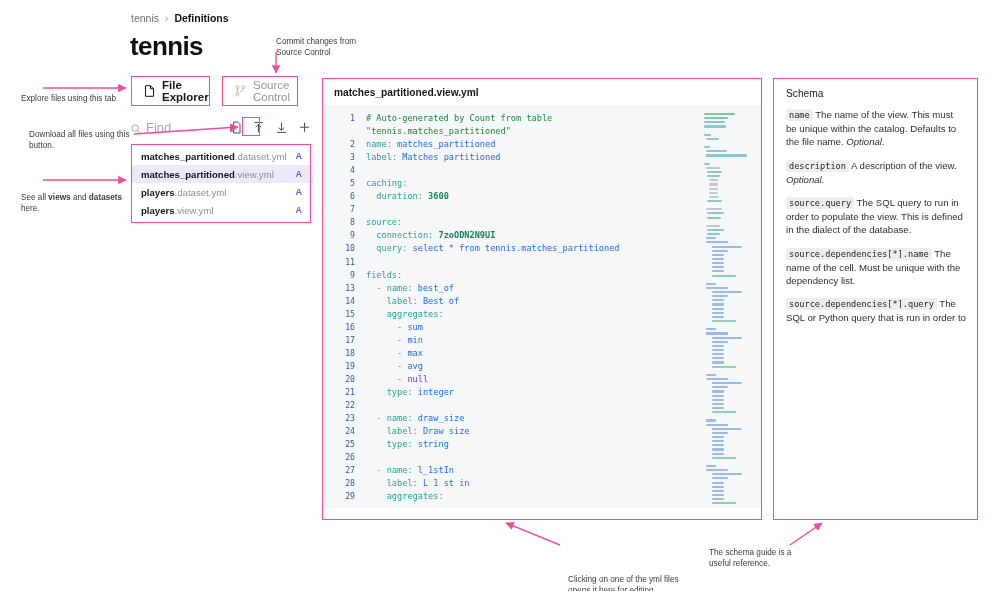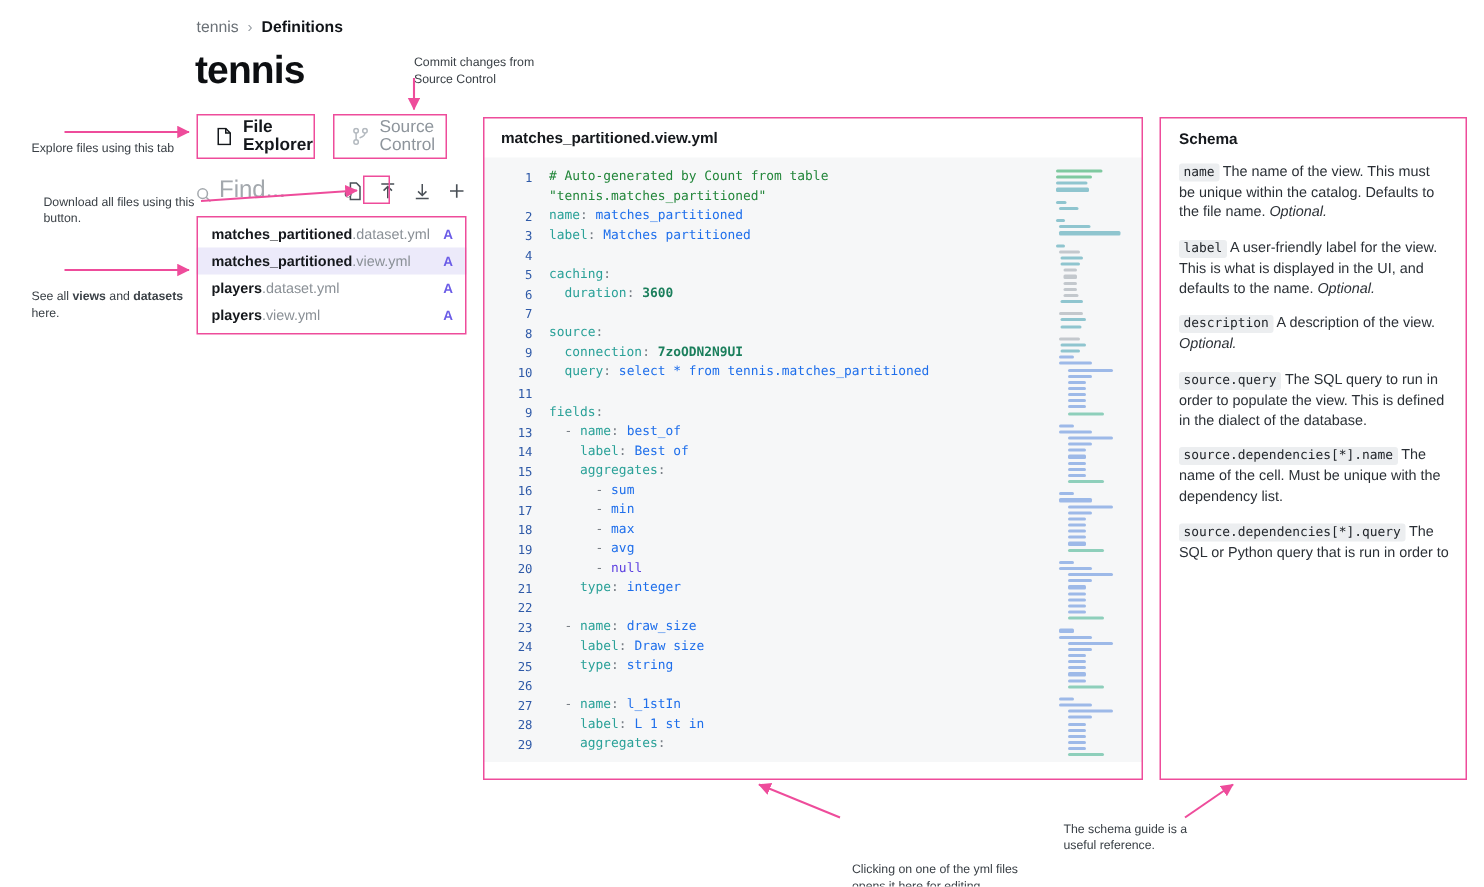--- a/index.html
+++ b/index.html
@@ -27,21 +27,21 @@
     height:30px;display:flex;align-items:center;gap:7px;
     padding:0 13px;font-size:11.5px;box-sizing:border-box;background:#fff;
   }
   #tab-file-explorer{left:131px;top:76px;width:78px;font-weight:700;color:#15181c;}
   #tab-source-control{left:222px;top:76px;width:76px;color:#8e959c;font-weight:400;}
   .tab .ticon{display:inline-flex;align-items:center;justify-content:center;width:12px;height:13px;}
 
   
   #fe-toolbar{left:131px;top:116px;width:180px;height:22px;display:flex;align-items:center;}
   #search-input{
-    flex:1;display:flex;align-items:center;gap:5px;font-size:16px;color:#a3a8ad;
+    flex:1;display:flex;align-items:center;gap:5px;font-size:13px;color:#a3a8ad;
     height:20px;
   }
   #search-input .mag{width:10px;height:10px;}
   #fe-actions{display:flex;align-items:center;gap:9px;padding-left:6px;}
   .tool-ic{width:14px;height:14px;display:inline-flex;align-items:center;justify-content:center;color:#4a5057;}
 
   
   #file-list{left:131px;top:144px;width:180px;background:#fff;box-sizing:border-box;padding:3px 0 4px;}
   .file-row{
     height:18px;display:flex;align-items:center;justify-content:space-between;
@@ -68,21 +68,21 @@
   #code .num{color:#1b7f5c;font-weight:700;}
   #code .nul{color:#5b3fe0;}
   #code .dash{color:#7a8087;}
   #minimap{width:64px;padding-top:7px;box-sizing:border-box;position:relative;overflow:hidden;}
   .mm-line{height:4.15px;display:flex;align-items:center;padding-left:6px;}
   .mm-bar{height:2.1px;border-radius:1px;}
 
   
   #schema-panel{left:773px;top:78px;width:205px;height:442px;background:#fff;box-sizing:border-box;
     padding:10px 12px 0 13px;overflow:hidden;}
-  #schema-title{font-size:10.2px;font-weight:700;color:#15181c;margin-bottom:9px;}
+  #schema-title{font-size:10.2px;font-weight:400;color:#15181c;margin-bottom:9px;}
   .sch-item{font-size:9.6px;line-height:13.2px;color:#2b3036;margin-bottom:10px;}
   .sch-item code{
     font-family:"DejaVu Sans Mono", monospace;font-size:8.6px;background:#eceef0;
     padding:1px 3px;border-radius:2px;color:#22262b;
   }
   .sch-item i{font-style:italic;color:#2b3036;}
 
   
   .note{font-size:8.2px;line-height:11px;color:#3a4046;}
   .note b{font-weight:700;}
@@ -493,21 +493,20 @@
           </div>
           <div class="mm-line"></div>
         </div>
     </div>
   </div>
 
   <div class="abs" id="schema-panel">
     <div id="schema-title">Schema</div>
     <div id="schema-items">
         <div class="sch-item"><code>name</code> The name of the view. This must be unique within the catalog. Defaults to the file name. <i>Optional.</i></div>
-        <div class="sch-item"><code>label</code> A user-friendly label for the view. This is what is displayed in the UI, and defaults to the name. <i>Optional.</i></div>
         <div class="sch-item"><code>description</code> A description of the view. <i>Optional.</i></div>
         <div class="sch-item"><code>source.query</code> The SQL query to run in order to populate the view. This is defined in the dialect of the database.</div>
         <div class="sch-item"><code>source.dependencies[*].name</code> The name of the cell. Must be unique with the dependency list.</div>
         <div class="sch-item"><code>source.dependencies[*].query</code> The SQL or Python query that is run in order to</div>
       </div>
   </div>
 
   <div class="abs note" id="note-explore">Explore files using this tab</div>
   <div class="abs note" id="note-download">Download all files using this button.</div>
   <div class="abs note" id="note-seeall"><span>See all </span><b>views</b><span> and </span><b>datasets</b><span> here.</span></div>

